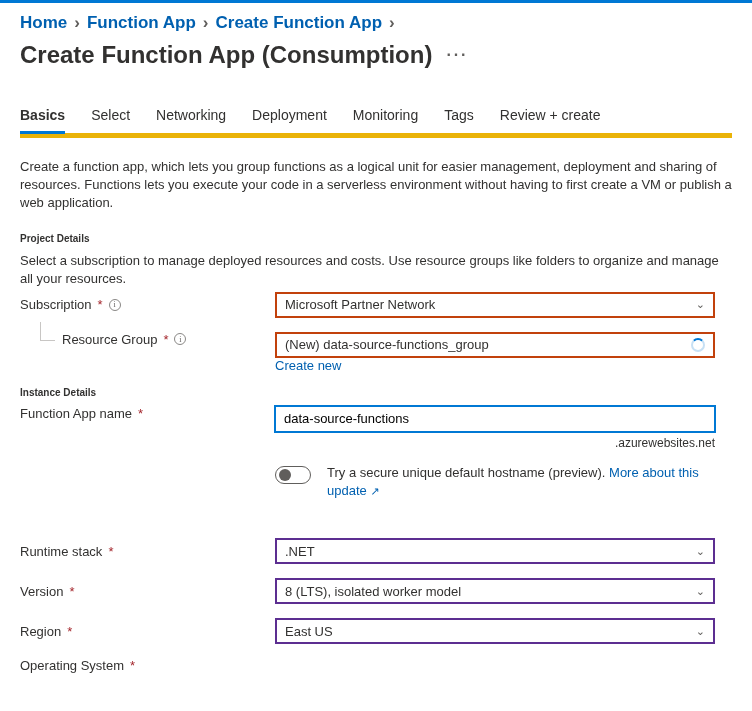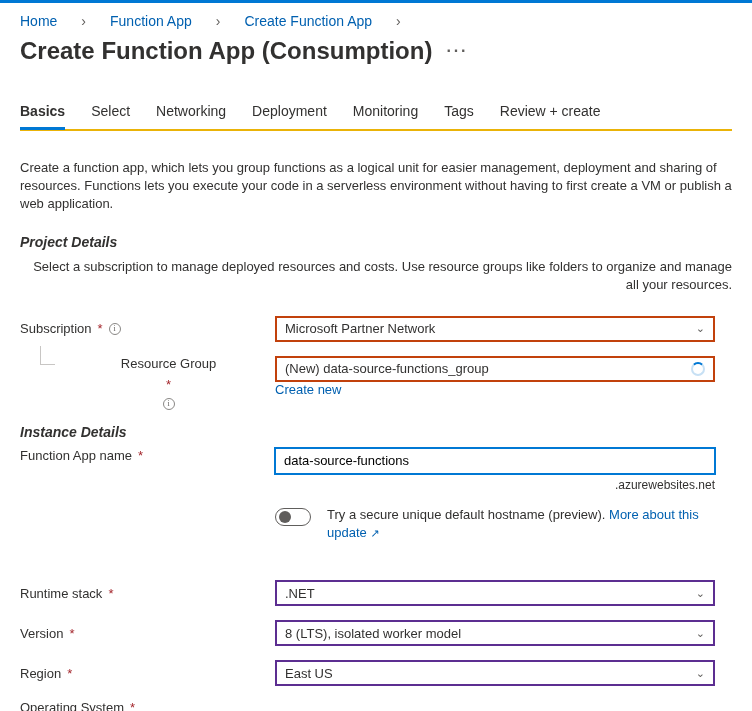--- a/index.html
+++ b/index.html
@@ -1,31 +1,31 @@
 <!DOCTYPE html>
 <html><head>
 <meta charset="utf-8">
 <style>
   * { box-sizing: border-box; margin: 0; padding: 0; }
   body { font-family: "Segoe UI", Arial, sans-serif; font-size: 13px; color: #323130; width: 752px; background: #fff; border-top: 3px solid #0078d4; padding: 10px 20px 30px 20px; }
-  .breadcrumb { display:flex; align-items:center; gap:24px; font-size:14px; margin-bottom: 8px; }
+  .breadcrumb { display:flex; align-items:center; gap:7px; font-size:17px; margin-bottom: 8px; font-weight: bold; }
   .breadcrumb a { color:#0060b0; text-decoration:none; }
   .breadcrumb .sep { color:#605e5c; }
   h1 { font-size: 24px; font-weight:600; margin-bottom: 30px; display:flex; align-items:center; gap:14px;}
   .title-dots { color:#605e5c; font-size:16px; letter-spacing:2px; }
-  .tabs { display:flex; gap:26px; border-bottom:2px solid #eab308; margin-bottom:28px; }
+  .tabs { display:flex; gap:26px; border-bottom:5px solid #eab308; margin-bottom:20px; }
   .tab { padding: 8px 0; font-size:14px; color:#323130; cursor:pointer; }
   .tab.active { font-weight:600; border-bottom:3px solid #0078d4; margin-bottom:-1px; }
   .intro { font-size:13px; color:#323130; margin-bottom:20px; line-height:1.4; }
-  h2 { font-size:14px; font-weight:600; margin: 12px 0 8px; font-style: italic; }
-  .helper { font-size:13px; color:#323130; margin-bottom:22px; line-height:1.4;text-align:right; }
+  h2 { font-size:10px; font-weight:600; margin: 12px 0 8px; }
+  .helper { font-size:13px; color:#323130; margin-bottom:4px; line-height:1.4; }
   .row { display:flex; align-items:center; margin-bottom:14px; }
   .row.top { align-items:flex-start; }
   .label-col { width:255px; font-size:13px; display:flex; align-items:center; gap:6px;}
-  .indent { padding-left:42px; position:relative;flex-direction:column; }
+  .indent { padding-left:42px; position:relative; }
   .indent::before { content:""; position:absolute; left:20px; top:-10px; width:14px; height:18px; border-left:1px solid #c8c6c4; border-bottom:1px solid #c8c6c4; }
   .req { color:#a4262c; }
   .info-icon { width:12px;height:12px;border:1px solid #8a8886;border-radius:50%;display:inline-flex;align-items:center;justify-content:center;font-size:8px;color:#605e5c; font-style:normal; font-family:Georgia,serif;}
   .field-col { flex:1; max-width:440px; }
   .select { width:100%; height:26px; border:2px solid #c2410c; background:#fff; padding:0 8px; display:flex; align-items:center; justify-content:space-between; font-size:13px; }
   .select.purple { border-color:#5c2e91; }
   .chev { font-size:11px; color:#605e5c; }
   .input { width:100%; height:26px; border:1px solid #0078d4; outline:1px solid #0078d4; padding:0 8px; font-size:13px; }
   .link { color:#0060b0; font-size:13px; text-decoration:none; }
   .suffix-row { text-align:right; font-size:12px; color:#323130; margin-top:4px; }

